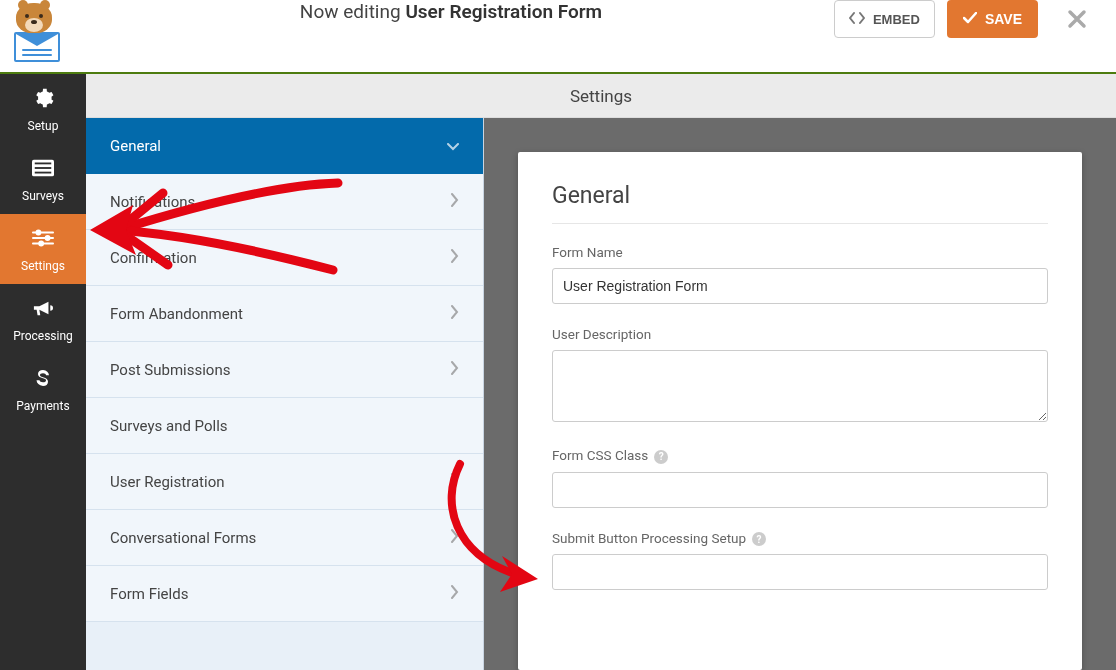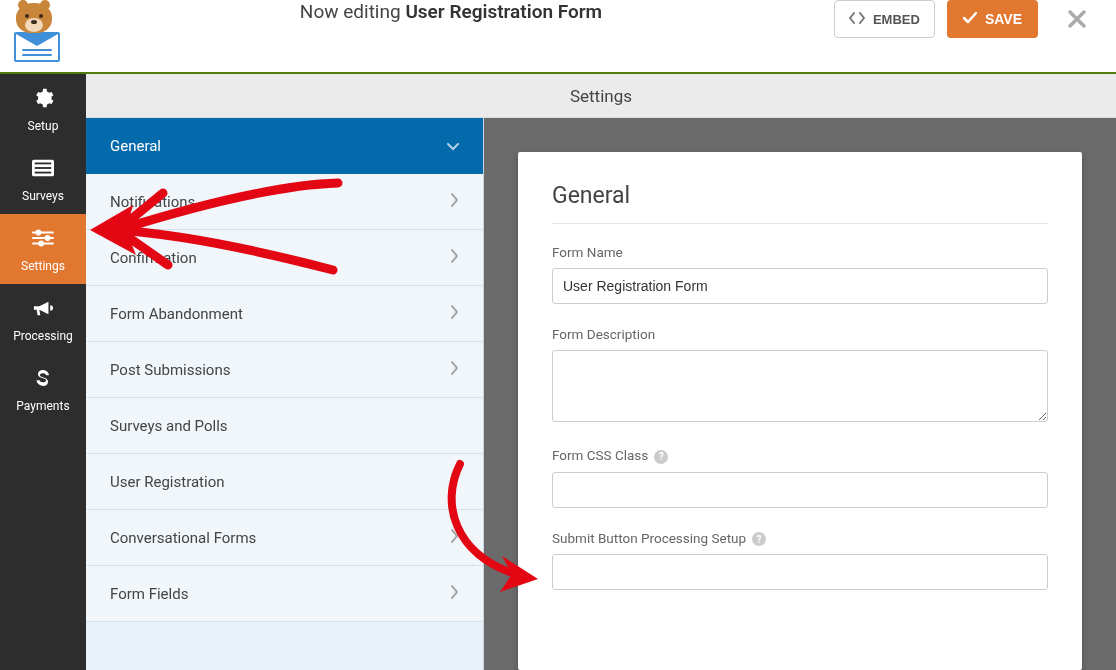--- a/index.html
+++ b/index.html
@@ -211,21 +211,21 @@
 
       <div class="content">
         <div class="card">
           <h2>General</h2>
           <hr>
           <div class="fg">
             <label>Form Name</label>
             <input type="text" value="User Registration Form" style="">
           </div>
           <div class="fg">
-            <label>Form Description</label>
+            <label>User Description</label>
             <textarea style=""></textarea>
           </div>
           <div class="fg">
             <label><span>Form CSS Class</span><span class="help">?</span></label>
             <input type="text" value="" style="">
           </div>
           <div class="fg">
             <label><span>Submit Button Processing Setup</span><span class="help">?</span></label>
             <input type="text" value="" style="">
           </div>

